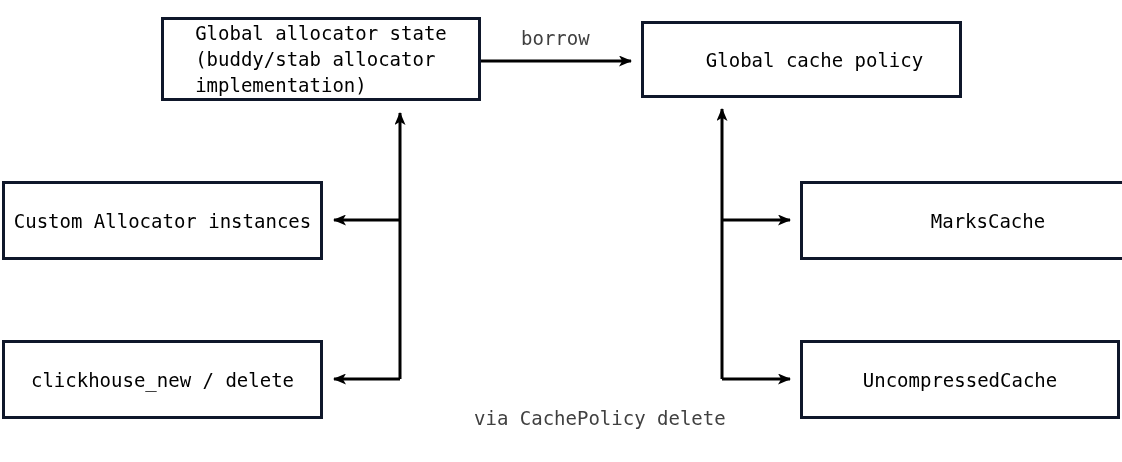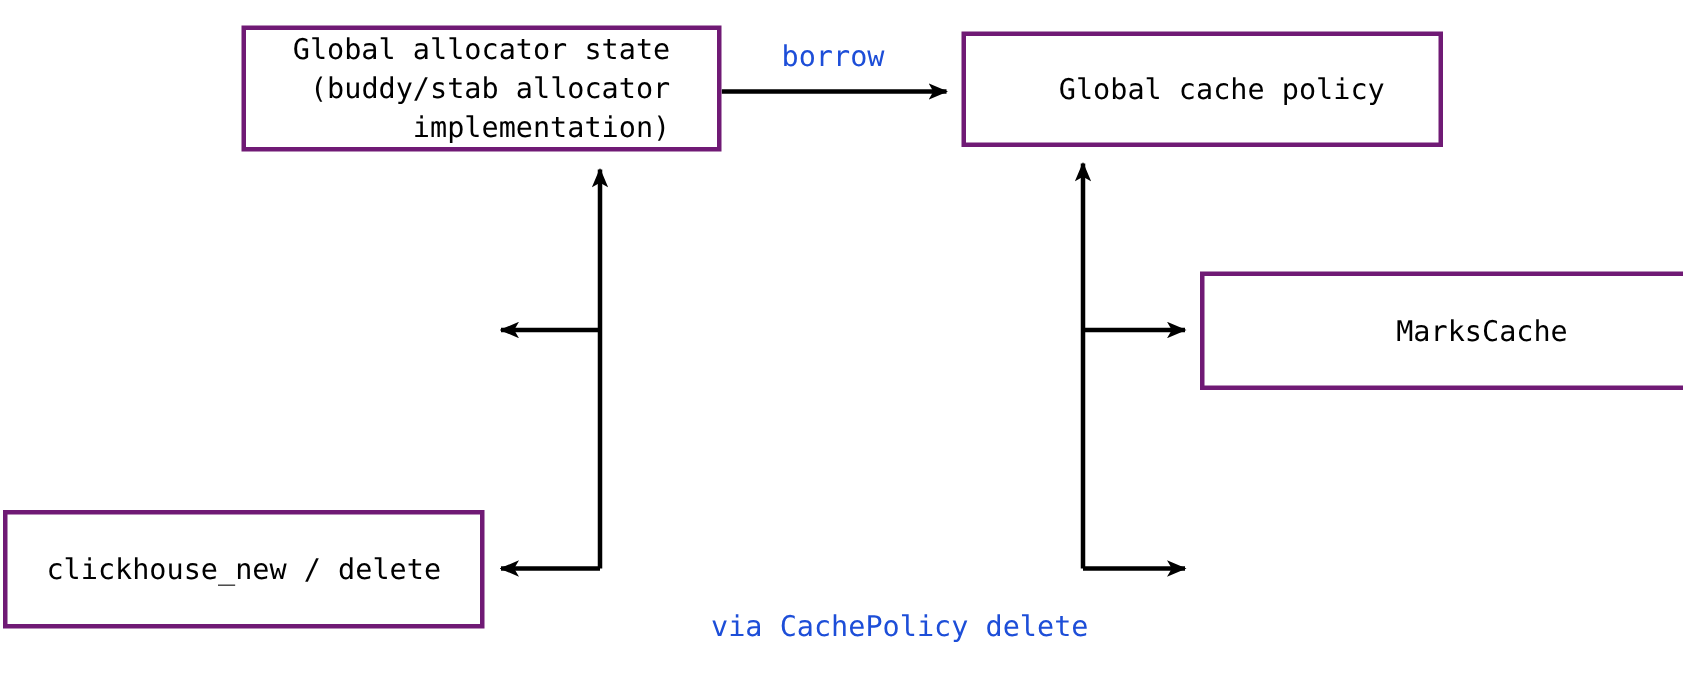--- a/index.html
+++ b/index.html
@@ -11,35 +11,35 @@
     position: relative;
     width: 1122px;
     height: 462px;
     background: #ffffff;
     font-family: "DejaVu Sans Mono", "Liberation Mono", monospace;
     overflow: hidden;
   }
   .node {
     position: absolute;
     box-sizing: border-box;
-    border: 3px solid #701a75;
+    border: 3px solid #0f172a;
     background: #ffffff;
     display: flex;
     align-items: center;
     justify-content: center;
-    text-align: right;
+    text-align: left;
     color: #000000;
     font-size: 19px;
     line-height: 26px;
     white-space: pre;
     z-index: 3;
   }
   .edge-label {
     position: absolute;
-    color: #1d4ed8;
+    color: #404040;
     font-size: 19px;
     line-height: 22px;
     white-space: pre;
     z-index: 4;
   }
   svg.wires {
     position: absolute;
     left: 0;
     top: 0;
     width: 1122px;
@@ -91,23 +91,25 @@
 
     <path d="M722,379 L790,379" stroke="#000000" stroke-width="3" fill="none" marker-end="url(#arrow-r)"></path>
   </svg>
 
   <div class="node" id="node-allocator-state">Global allocator state
 (buddy/stab allocator
 implementation)</div>
 
   <div class="node" id="node-cache-policy">Global cache policy</div>
 
+  <div class="node" id="node-custom-alloc">Custom Allocator instances</div>
 
   <div class="node" id="node-marks-cache">MarksCache</div>
 
   <div class="node" id="node-clickhouse-new">clickhouse_new / delete</div>
 
+  <div class="node" id="node-uncompressed">UncompressedCache</div>
 
   <div class="edge-label" id="label-borrow">borrow</div>
 
   <div class="edge-label" id="label-via-cachepolicy">via CachePolicy delete</div>
 
 </div>
 
 </body></html>

